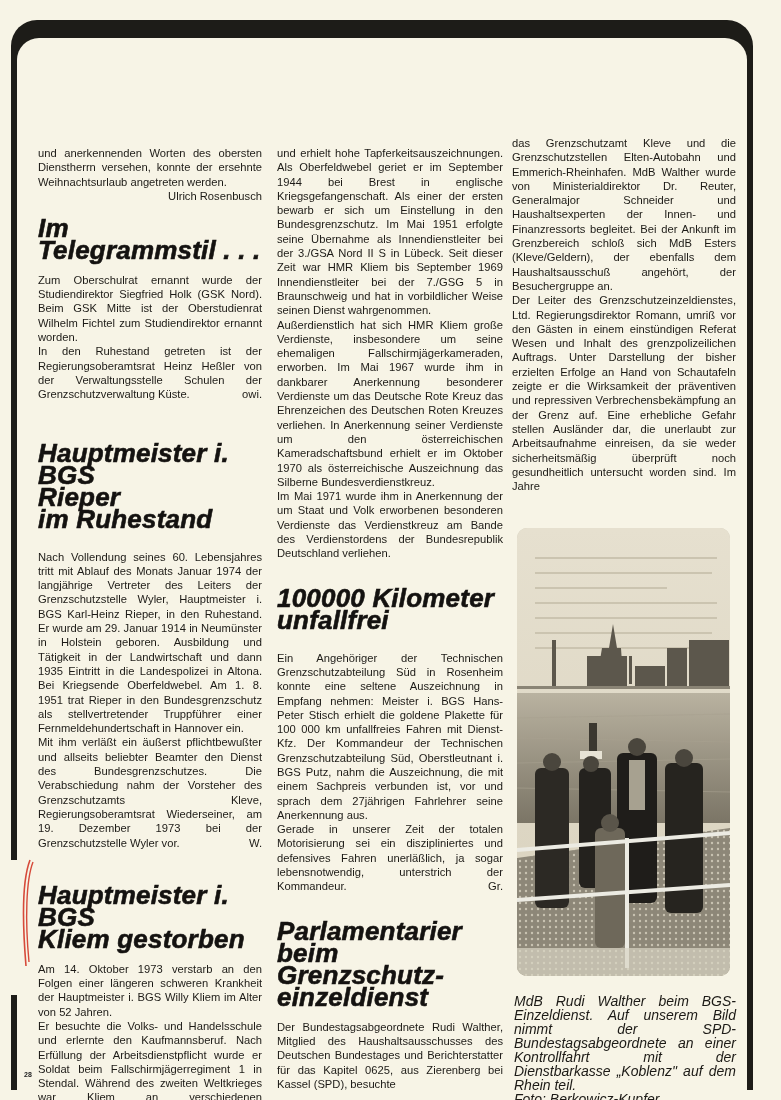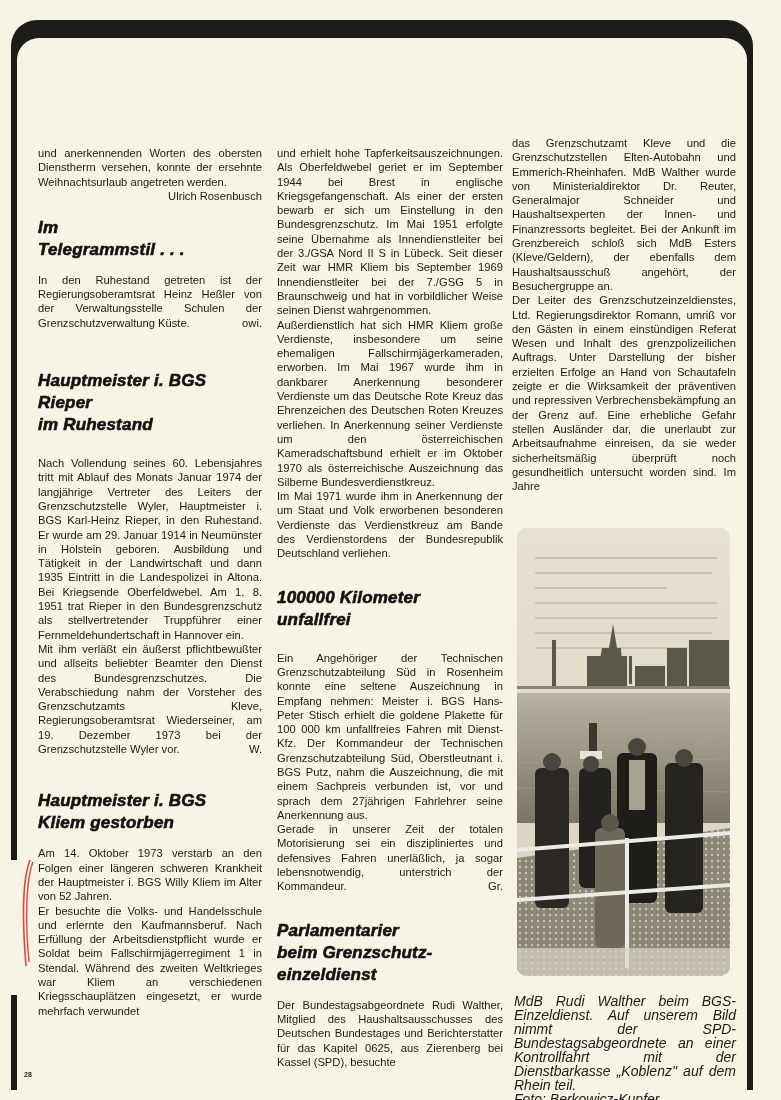--- a/index.html
+++ b/index.html
@@ -38,21 +38,21 @@
   }
   .col1 { left: 38px; width: 224px; }
   .col2 { left: 277px; width: 226px; }
   .col3 { left: 512px; width: 224px; }
   .col p { margin: 0; text-align: justify; hyphens: manual; }
   .sig-inline { float: right; }
   h2 {
     margin: 0;
     font-family: "Liberation Sans", sans-serif;
     font-weight: 900; font-style: italic;
-    font-size: 17px; line-height: 22px;
+    font-size: 26px; line-height: 22px;
     letter-spacing: 0.2px;
     color: #141210;
     -webkit-text-stroke: 0.6px #141210;
   }
   .gap-l { height: 28px; }
   .gap-m { height: 20px; }
   .gap-s { height: 12px; }
   .mark {
     position: absolute; left: 20px; top: 858px; width: 14px; height: 110px;
   }
@@ -92,20 +92,21 @@
     <span>und anerkennenden Worten des obersten Dienstherrn versehen, konnte der ersehnte Weihnachtsurlaub angetreten werden.</span>
     <span class="sig-inline">Ulrich Rosenbusch</span>
   </p>
   <div class="gap-l"></div>
   <section>
     <h2>
       <span>Im</span><br>
       <span>Telegrammstil . . .</span>
     </h2>
     <div class="gap-s"></div>
+    <p>Zum Oberschulrat ernannt wurde der Studiendirektor Siegfried Holk (GSK Nord). Beim GSK Mitte ist der Oberstudienrat Wilhelm Fichtel zum Studiendirektor ernannt worden.</p>
     <p>
       <span>In den Ruhestand getreten ist der Regierungsoberamtsrat Heinz Heßler von der Verwaltungsstelle Schulen der Grenzschutzverwaltung Küste.</span>
       <span class="sig-inline">owi.</span>
     </p>
   </section>
   <div class="gap-l" style="height:40px"></div>
   <section>
     <h2>
       <span>Hauptmeister i. BGS</span><br>
       <span>Rieper</span><br>

